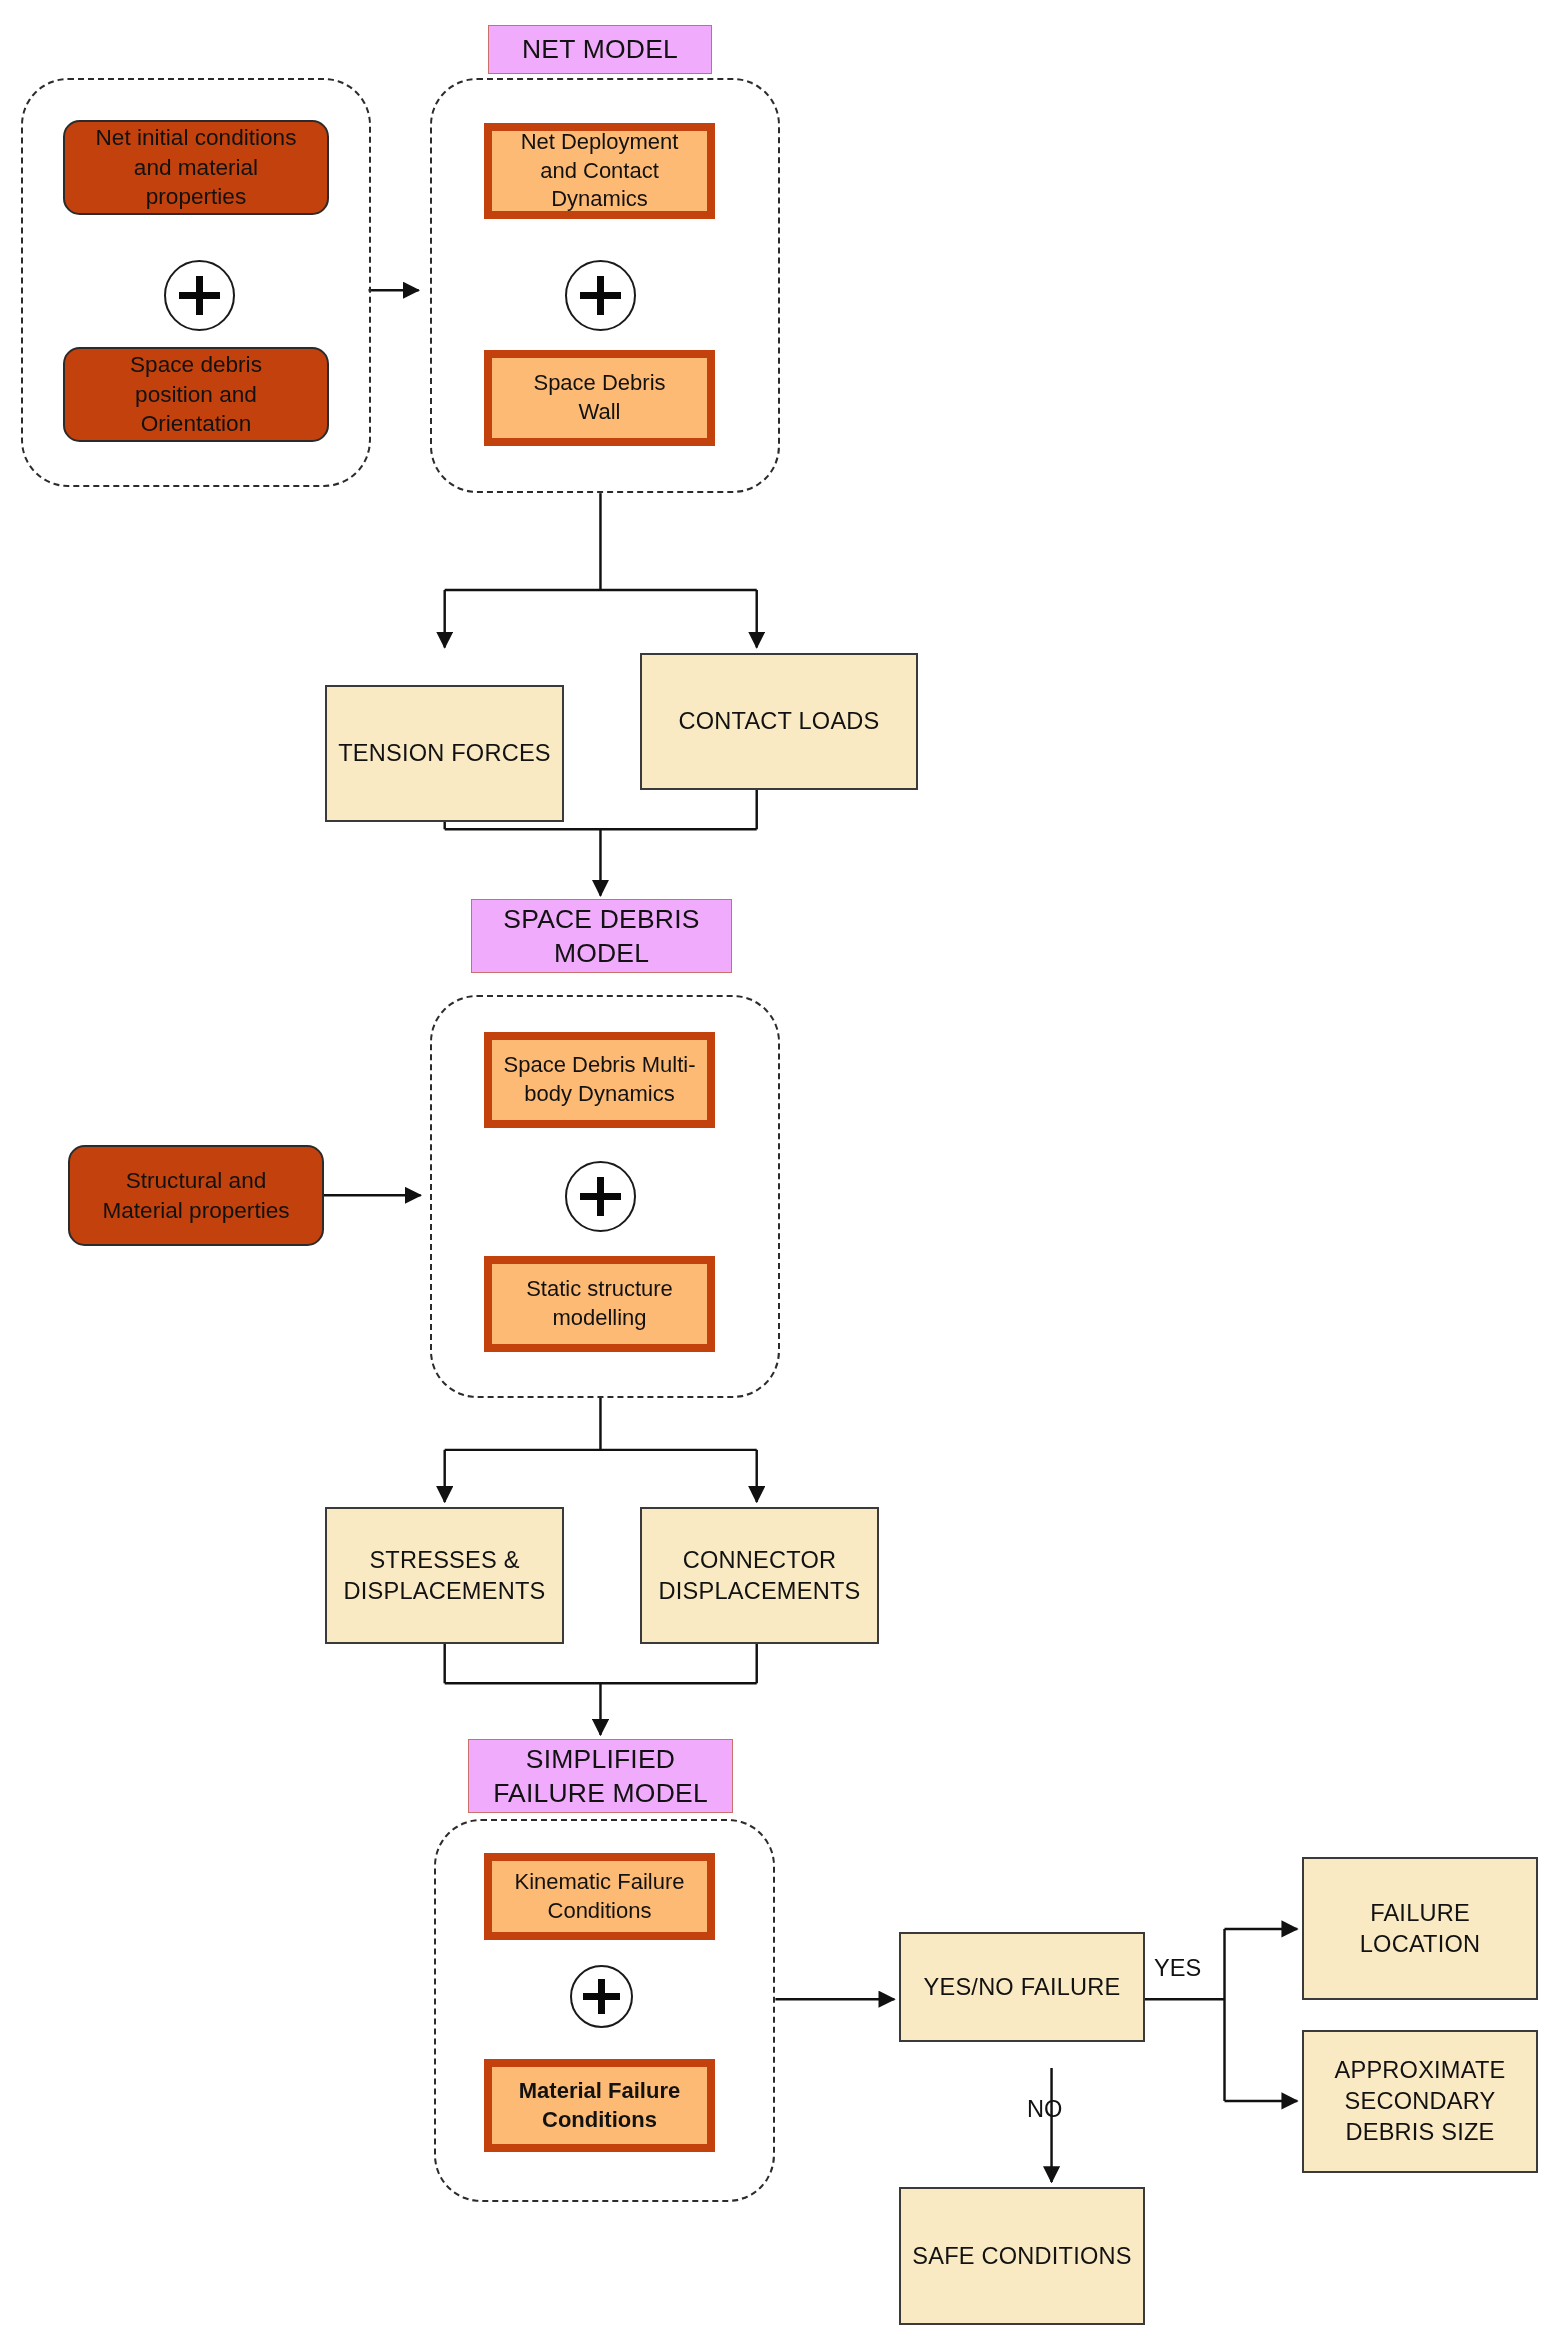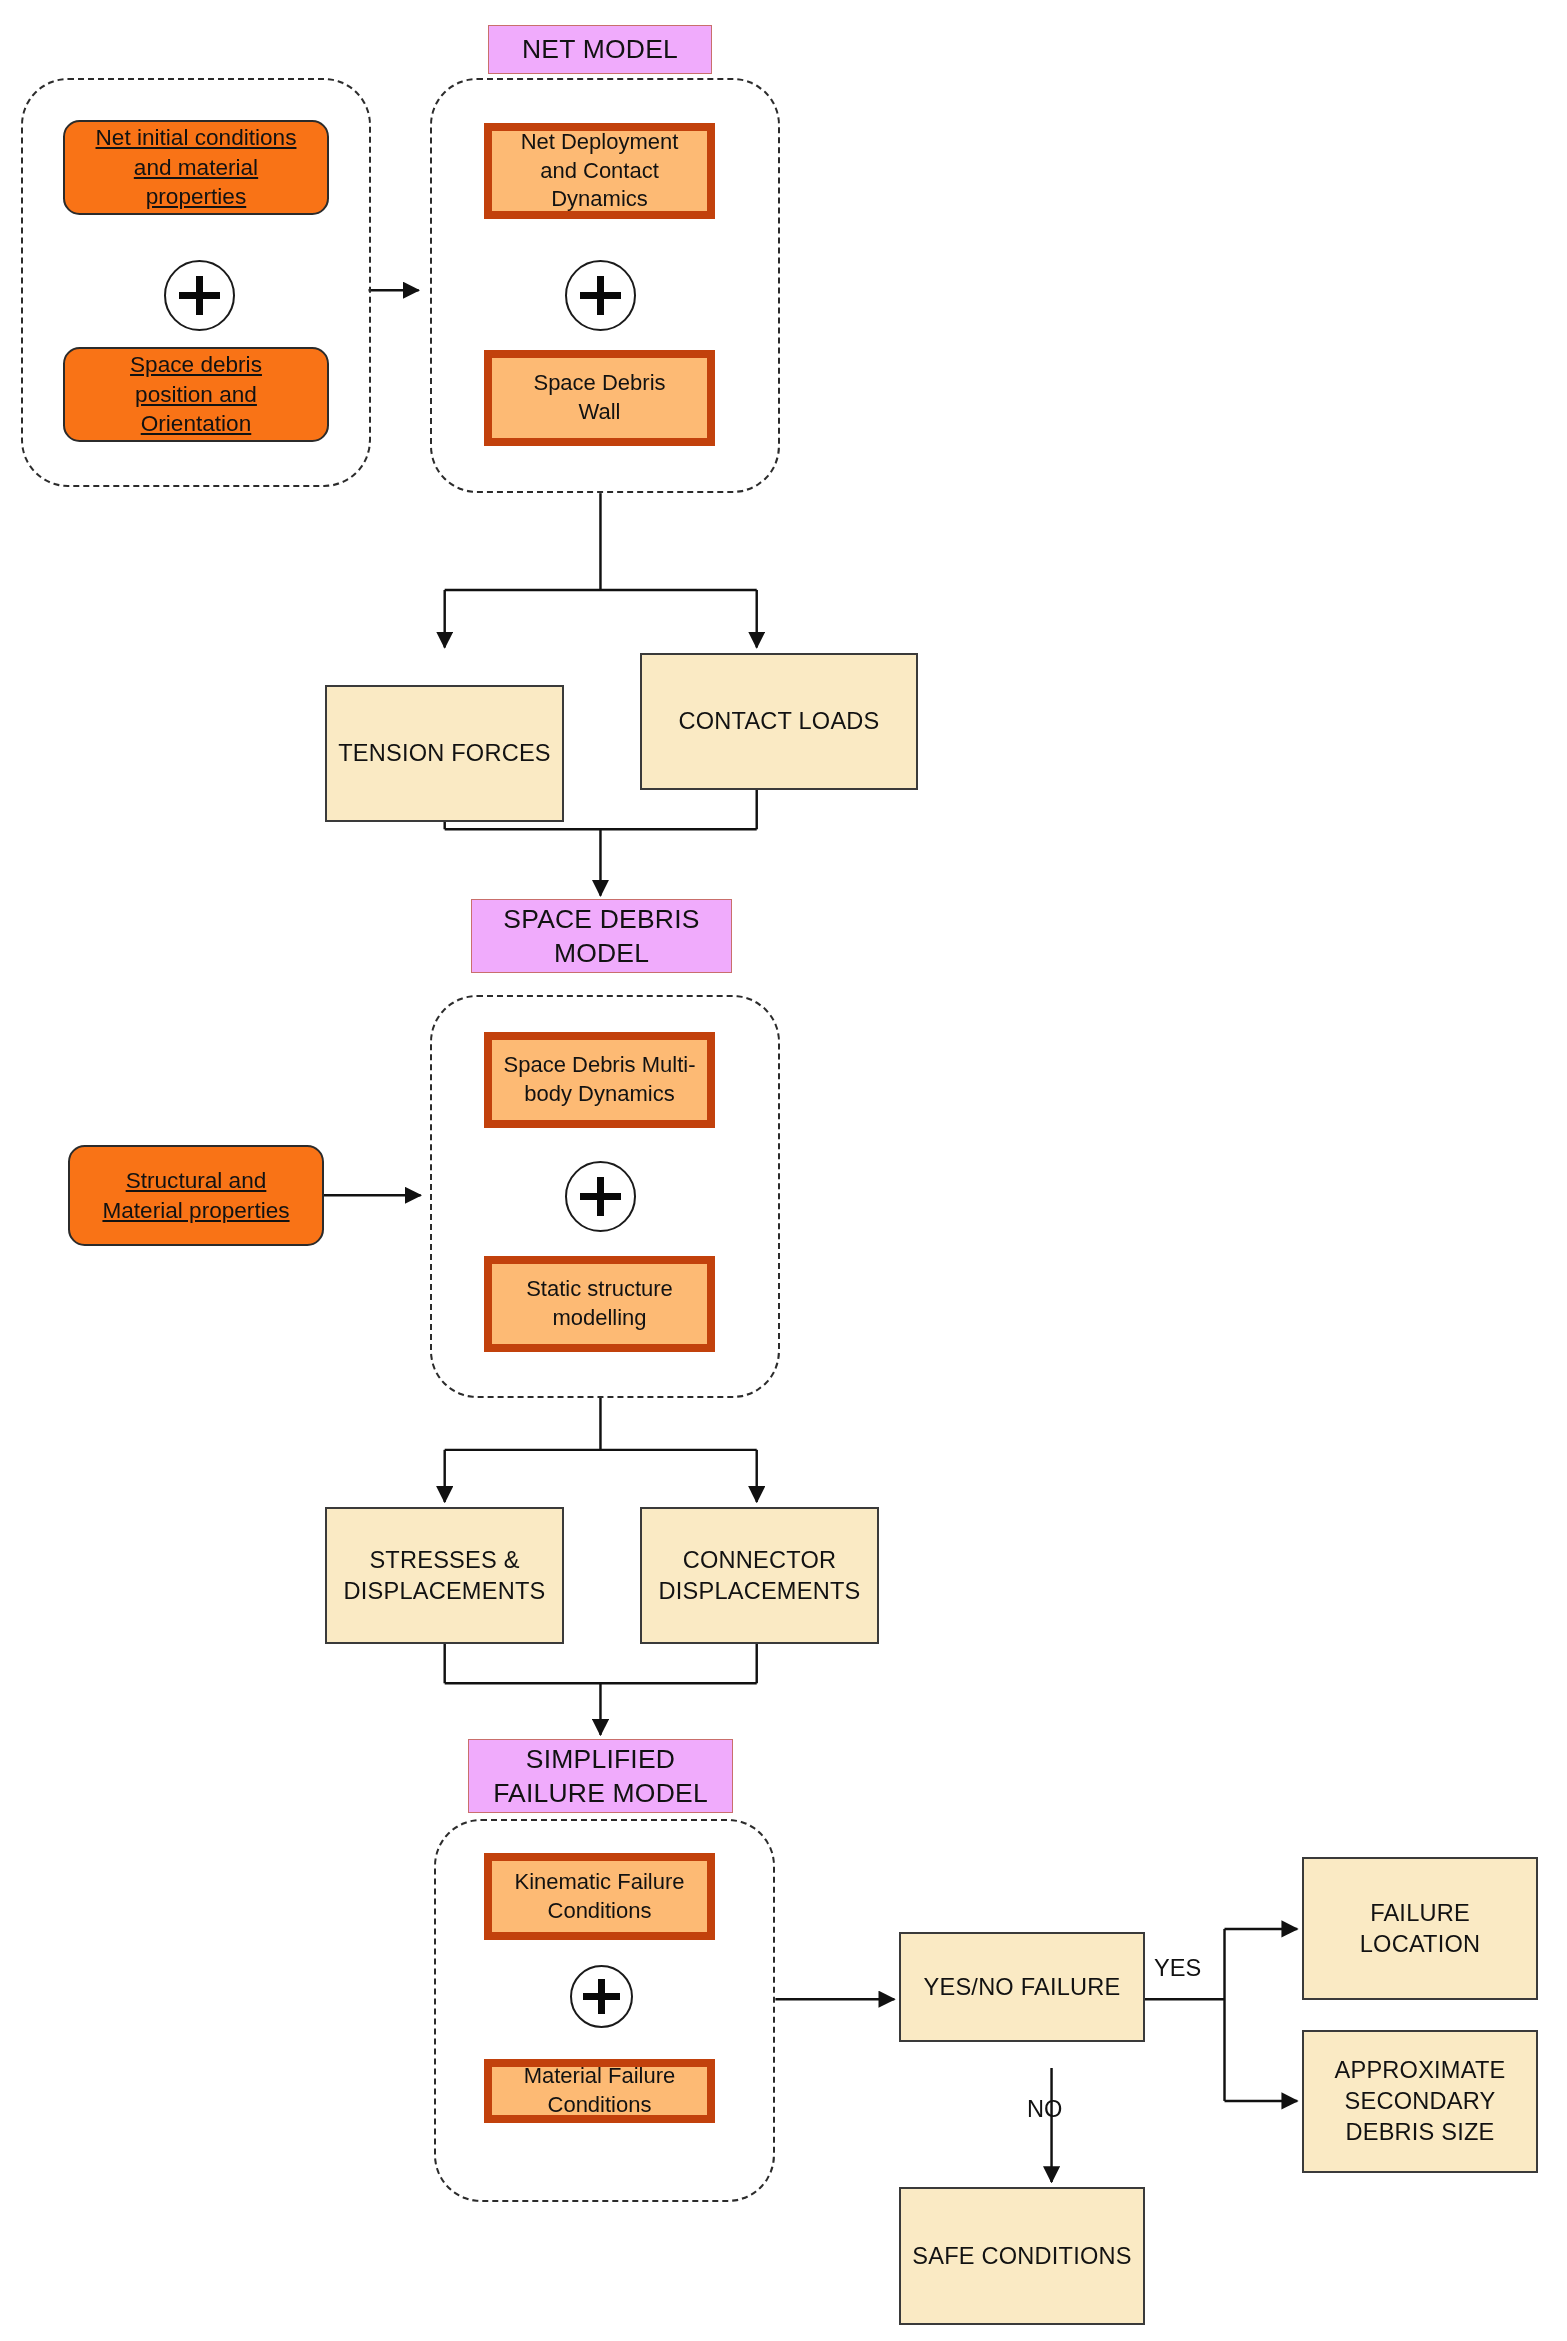--- a/index.html
+++ b/index.html
@@ -37,25 +37,24 @@
   }
   
   .yellow-box{
     background:#faeac4;
     border:2px solid #3a3a3a;
     font-size:23.6px;
     letter-spacing:0.2px;
   }
   
   .white-box{
-    background:#f97316;
+    background:#c2410c;
     border:2px solid #2b2b2b;
     border-radius:16.7px;
     font-size:22.6px;
-    text-decoration:underline;
   }
   
   .dashed-group{
     position:absolute;
     box-sizing:border-box;
     border:2.5px dashed #2b2b2b;
     border-radius:47px;
     background:transparent;
   }
   
@@ -197,21 +196,21 @@
   <div class="node stage-title" style="left:468px;top:1739px;width:265px;height:74px;">SIMPLIFIED
 FAILURE MODEL</div>
 
   <div class="dashed-group" style="left:434px;top:1819px;width:341px;height:383px;"></div>
 
   <div class="node pink-box" style="left:484px;top:1853px;width:231px;height:87px;">Kinematic Failure
 Conditions</div>
 
   <div class="plus-circle" style="left:570px;top:1965px;width:63px;height:63px;"></div>
 
-  <div class="node pink-box" style="left:484px;top:2059px;width:231px;height:64px;">Material Failure
+  <div class="node pink-box" style="left:484px;top:2059px;width:231px;height:93px;font-weight:bold;">Material Failure
 Conditions</div>
 
   <div class="node yellow-box" style="left:899px;top:1932px;width:246px;height:110px;">YES/NO FAILURE</div>
 
   <div class="node yellow-box" style="left:1302px;top:1857px;width:236px;height:143px;">FAILURE
 LOCATION</div>
 
   <div class="node yellow-box" style="left:899px;top:2187px;width:246px;height:138px;">SAFE CONDITIONS</div>
 
   <div class="node yellow-box" style="left:1302px;top:2030px;width:236px;height:143px;">APPROXIMATE

